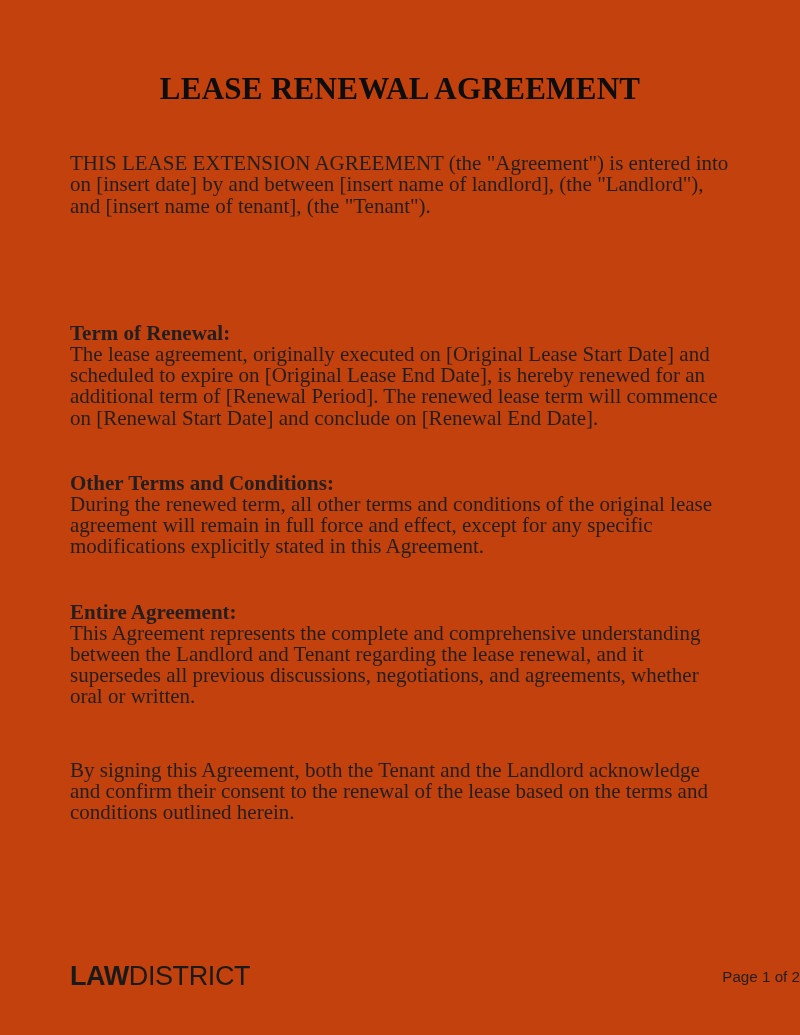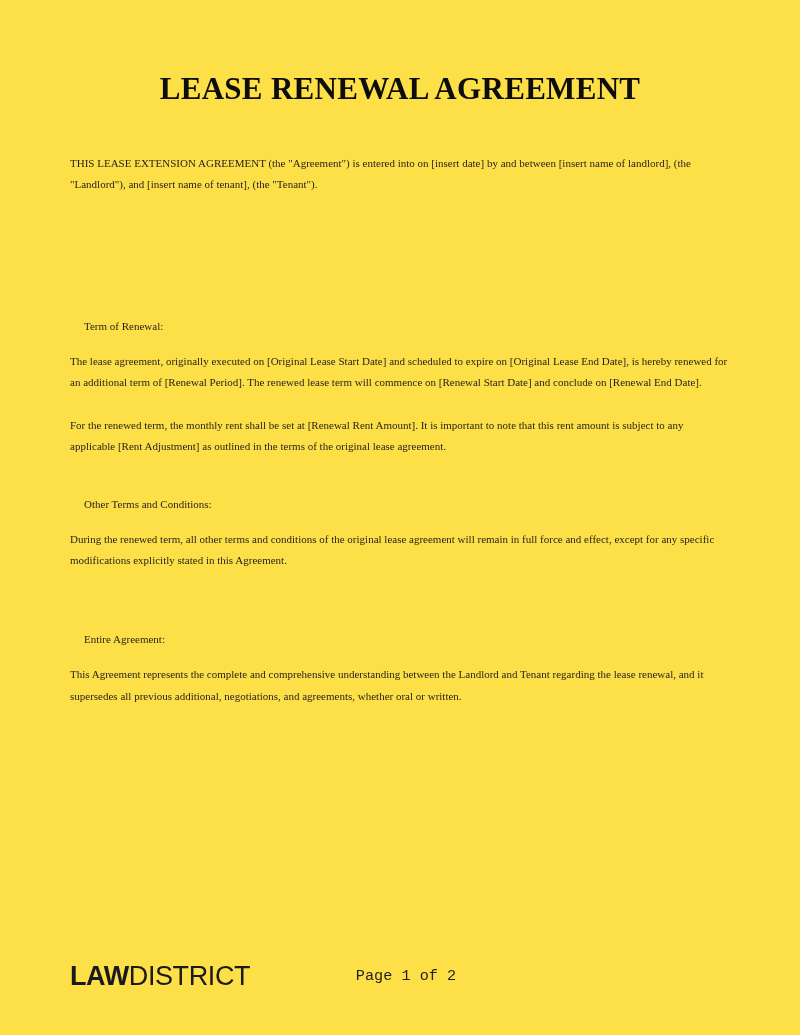--- a/index.html
+++ b/index.html
@@ -12,59 +12,59 @@
     height: 1035px;
     position: relative;
     font-family: "Liberation Serif", "DejaVu Serif", serif;
     color: #231f20;
     -webkit-font-smoothing: antialiased;
   }
 
   .page {
     position: absolute;
     inset: 0;
-    background: #fde047;
+    background: #c2410c;
     padding: 0 70px 0 70px;
     box-sizing: border-box;
   }
 
   
   .doc-title {
     text-align: center;
     font-family: "Liberation Serif", "DejaVu Serif", serif;
     font-weight: bold;
     font-size: 31px;
     letter-spacing: 0.3px;
     line-height: 1.1;
     margin: 0;
     padding-top: 72px;
     color: #0d0d0d;
   }
 
   
   .body-wrap {
     margin-top: 47px;
-    font-size: 11px;
+    font-size: 21px;
     line-height: 21.2px;
     color: #231f20;
   }
 
   p.para {
     margin: 0;
     text-align: left;
   }
 
   
   .gap-lg { height: 42px; }
   .gap-md { height: 22px; }
   .gap-xl { height: 52px; }
 
   .sec-head {
-    font-weight: normal;
-    margin: 14px;
+    font-weight: bold;
+    margin: 0;
     line-height: 21.2px;
   }
   .lead-bold { font-weight: bold; }
 
   
   .footer {
     position: absolute;
     left: 0;
     right: 0;
     bottom: 44px;
@@ -85,22 +85,22 @@
   .logo .law {
     font-weight: bold;
   }
   .logo .district {
     font-weight: normal;
   }
   .page-num {
     position: absolute;
     left: 12px;
     right: 0;
-    text-align: center;
-    font-family: Liberation Mono, monospace;
+    text-align: right;
+    font-family: Liberation Sans, sans-serif;
     font-size: 15.2px;
     color: #231f20;
     pointer-events: none;
   }
 </style>
 </head>
 <body>
 
 <div class="page">
 
@@ -119,42 +119,42 @@
     <div class="gap-md"></div>
 
     <section>
       <p class="sec-head">Term of Renewal:</p>
       <p class="para">The lease agreement, originally executed on [Original Lease Start Date] and scheduled to expire on [Original Lease End Date], is hereby renewed for an additional term of [Renewal Period]. The renewed lease term will commence on [Renewal Start Date] and conclude on [Renewal End Date].</p>
     </section>
 
     <div class="gap-md"></div>
 
     <section>
-      <p class="para">For the renewed term, the monthly rent shall be set at [Renewal Rent Amount]. It is important to note that this rent amount is subject to any applicable [Rent Adjustment] as outlined in the terms of the original lease agreement.</p>
     </section>
 
     <div class="gap-md"></div>
 
     <section>
       <p class="sec-head">Other Terms and Conditions:</p>
       <p class="para">During the renewed term, all other terms and conditions of the original lease agreement will remain in full force and effect, except for any specific modifications explicitly stated in this Agreement.</p>
     </section>
 
     <div class="gap-md"></div>
 
 
     <div class="gap-md"></div>
 
     <section>
       <p class="sec-head">Entire Agreement:</p>
-      <p class="para">This Agreement represents the complete and comprehensive understanding between the Landlord and Tenant regarding the lease renewal, and it supersedes all previous additional, negotiations, and agreements, whether oral or written.</p>
+      <p class="para">This Agreement represents the complete and comprehensive understanding between the Landlord and Tenant regarding the lease renewal, and it supersedes all previous discussions, negotiations, and agreements, whether oral or written.</p>
     </section>
 
     <div class="gap-xl"></div>
 
+    <p class="para">By signing this Agreement, both the Tenant and the Landlord acknowledge and confirm their consent to the renewal of the lease based on the terms and conditions outlined herein.</p>
 
   </div>
 
   <div class="footer">
     <div class="logo"><span class="law">LAW</span><span class="district">DISTRICT</span></div>
     <div class="page-num">Page 1 of 2</div>
   </div>
 
 </div>
 

